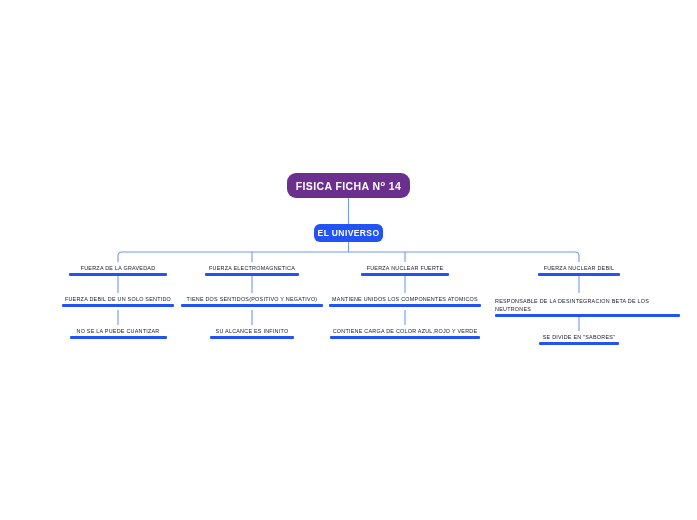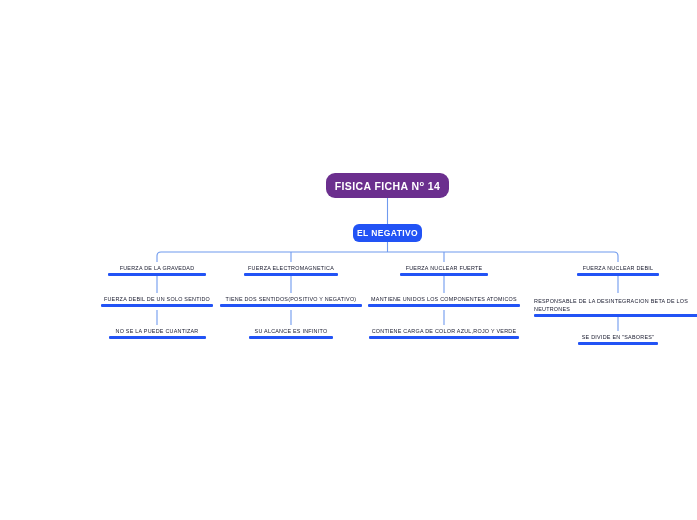--- a/index.html
+++ b/index.html
@@ -15,21 +15,20 @@
     overflow: hidden;
     position: relative;
   }
 
   #canvas {
     position: absolute;
     left: 0;
     top: 0;
     width: 592px;
     height: 520px;
-    margin-left: 39px;
   }
 
   
   #links {
     position: absolute;
     left: 0;
     top: 0;
     width: 697px;
     height: 520px;
     pointer-events: none;
@@ -134,21 +133,21 @@
       <path d="M579 276 L579 293"></path>
       <path d="M579 317 L579 331"></path>
     </g>
   </svg>
 
   <div class="pill pill-root" style="left:287px; top:173px; width:123px; height:25px;">
     <span><span>FISICA FICHA N</span><sup>o</sup><span> 14</span></span>
   </div>
 
   <div class="pill pill-sub" style="left:314px; top:224px; width:69px; height:18px;">
-    <span>EL NEGATIVO</span>
+    <span>EL UNIVERSO</span>
   </div>
 
   <div class="ul-node center" style="left:58px; top:262px; width:120px; height:14px;">
     <div class="ul-text">FUERZA DE LA GRAVEDAD</div>
     <div class="ul-bar" style="width:98px;"></div>
   </div>
 
   <div class="ul-node center" style="left:53px; top:293px; width:130px; height:14px;">
     <div class="ul-text">FUERZA DEBIL DE UN SOLO SENTIDO</div>
     <div class="ul-bar" style="width:112px;"></div>

